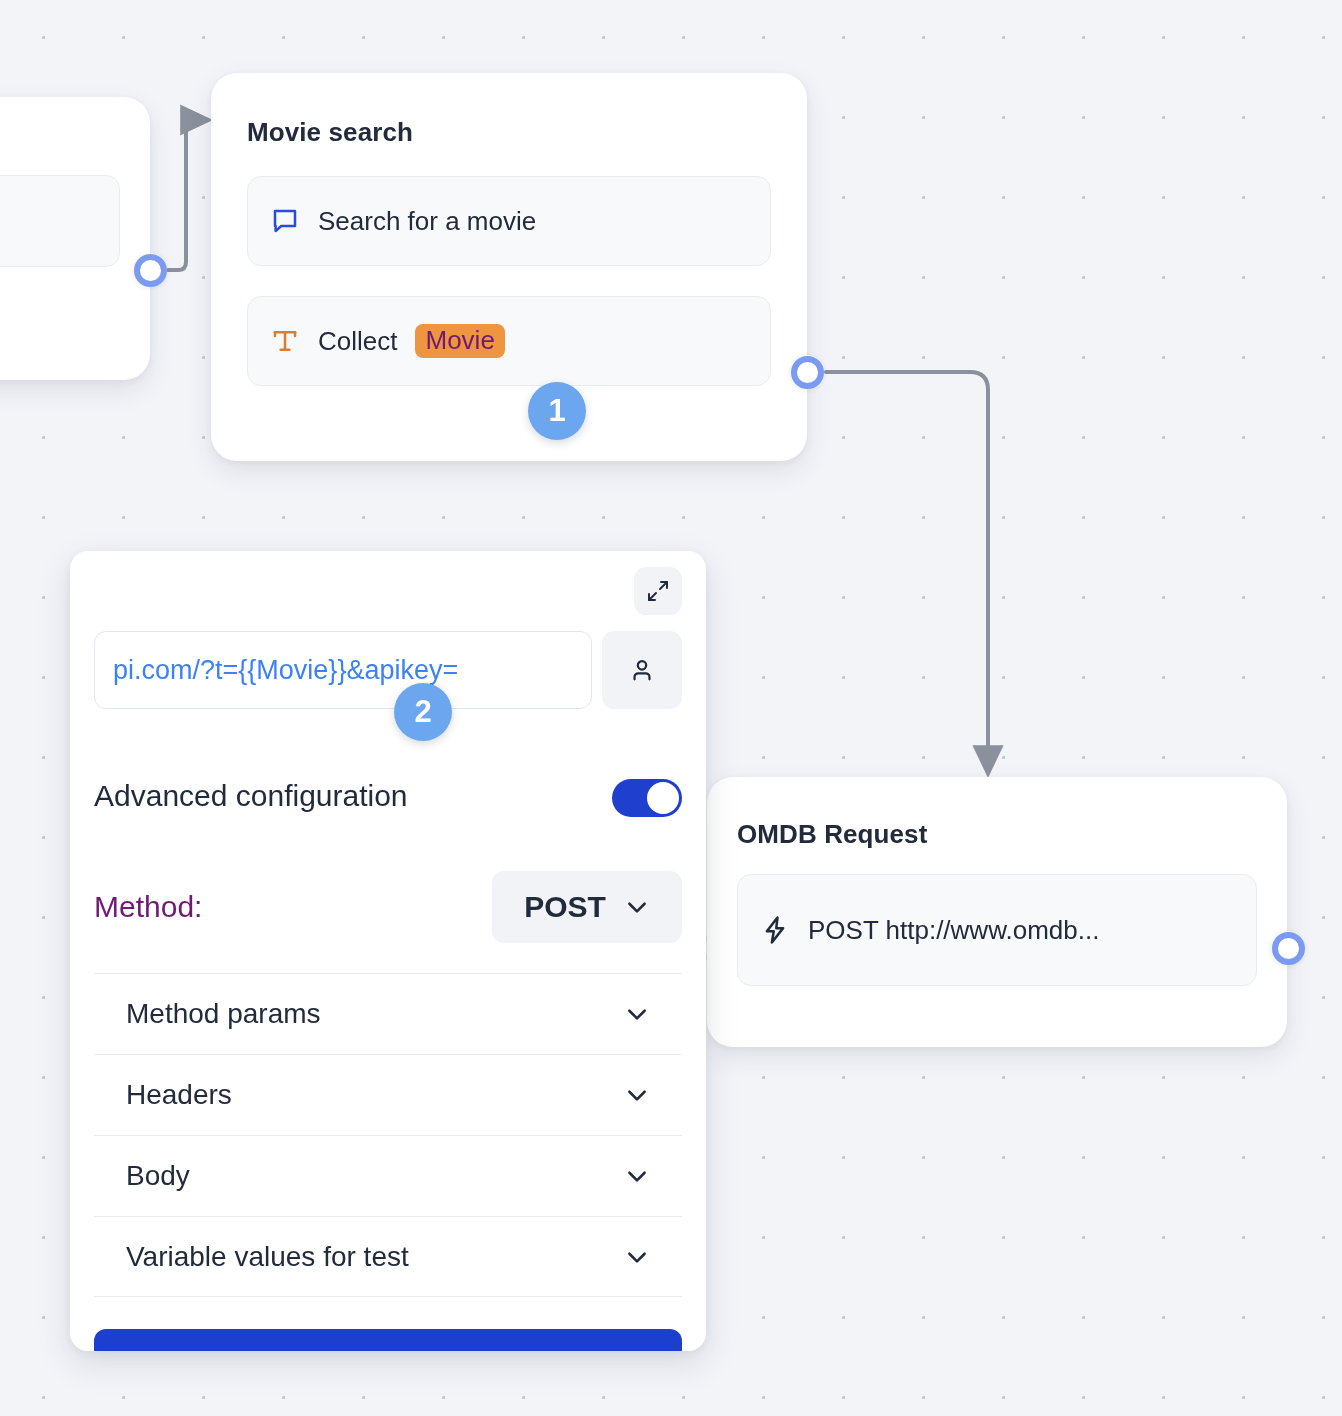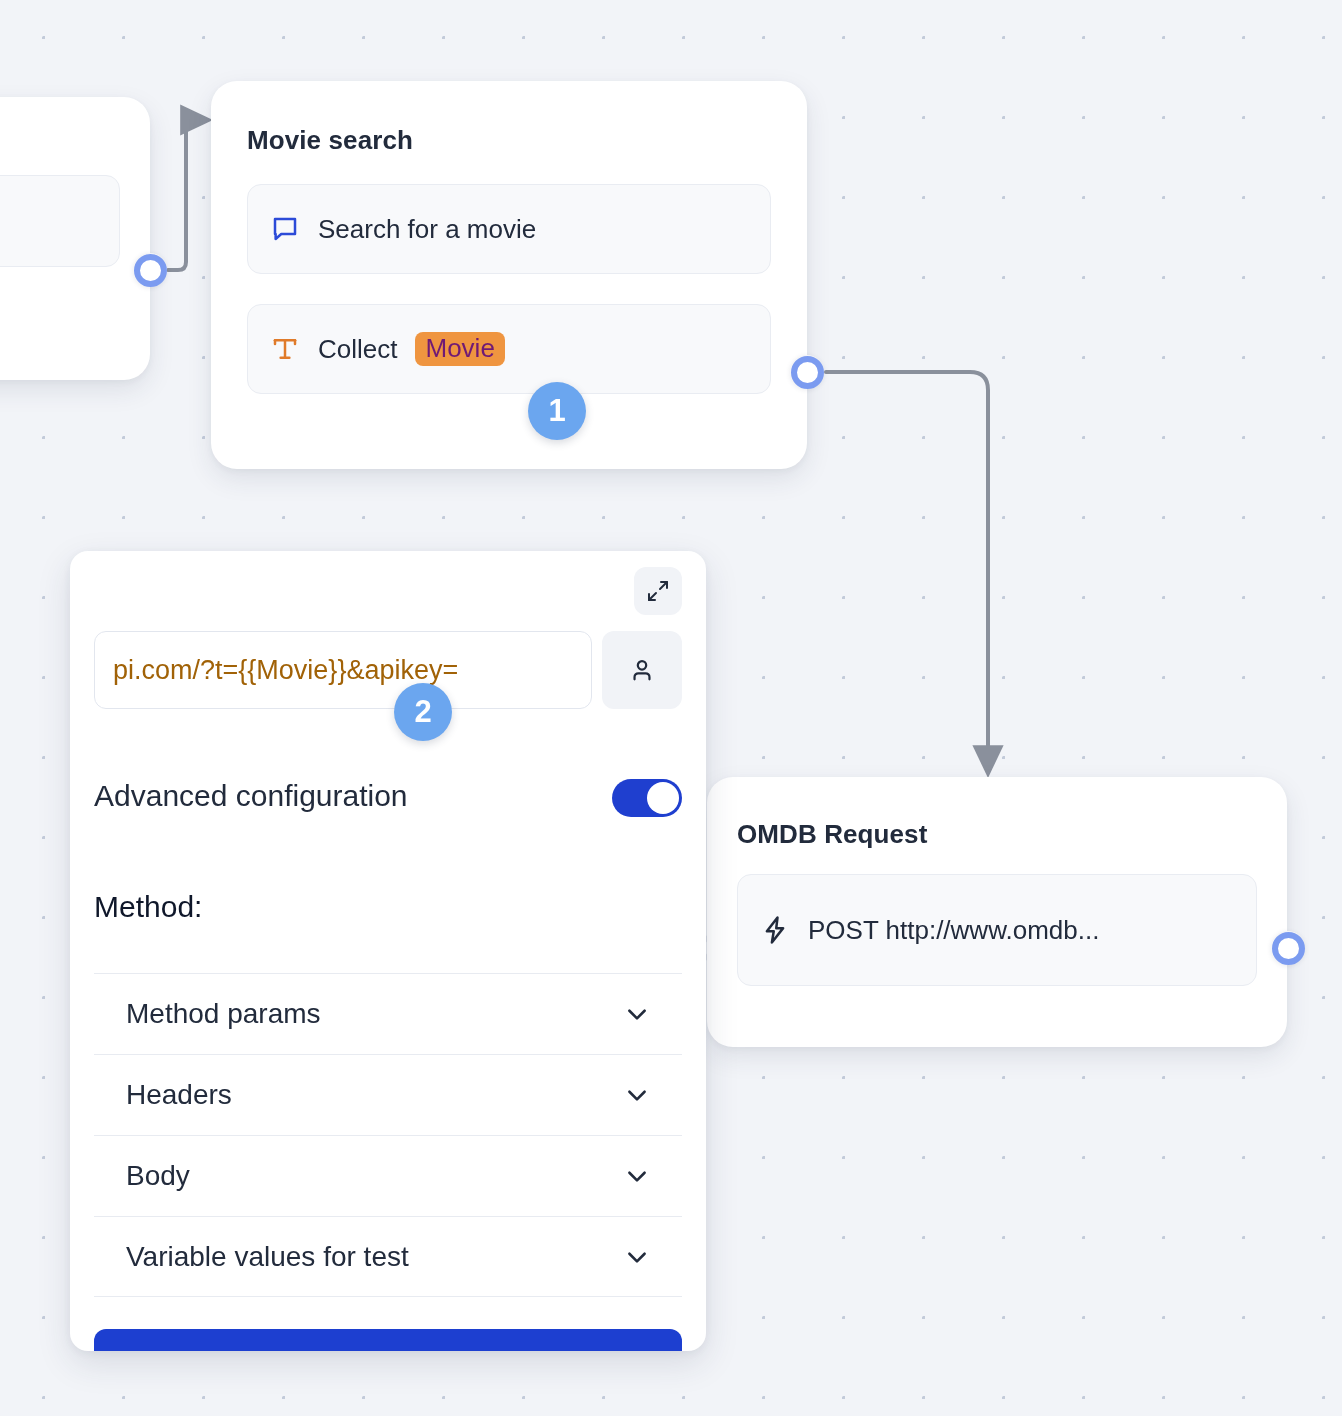--- a/index.html
+++ b/index.html
@@ -69,21 +69,21 @@
     border-radius: 8px;
     padding: 3px 10px 5px;
     font-size: 26px;
     line-height: 1;
     display: inline-block;
   }
 
   
   #node-movie-search {
     left: 211px;
-    top: 81px;
+    top: 73px;
     width: 596px;
     height: 388px;
     padding: 44px 36px;
   }
   #node-movie-search .node-title { margin-bottom: 28px; }
   #node-movie-search .step-row + .step-row { margin-top: 30px; text-align: center; }
 
   
   #node-offscreen {
     left: -180px;
@@ -172,21 +172,21 @@
 
   .url-row { display: flex; gap: 10px; align-items: stretch; }
 
   .url-input {
     flex: 1;
     height: 78px;
     border: 1px solid #e2e6ee;
     border-radius: 12px;
     padding: 0 18px;
     font-size: 27px;
-    color: #a16207;
+    color: #3b82f6;
     background: #ffffff;
     font-family: "Liberation Sans", sans-serif;
     outline: none;
     text-overflow: clip;
   }
 
   .url-side-btn {
     width: 80px;
     height: 78px;
     border-radius: 12px;
@@ -225,21 +225,21 @@
     background: #ffffff;
   }
 
   .method-row {
     display: flex;
     align-items: center;
     justify-content: space-between;
     margin-top: 44px;
     height: 72px;
   }
-  .method-label { font-size: 30px; color: #0f172a; }
+  .method-label { font-size: 30px; color: #701a75; }
 
   .method-select {
     min-width: 190px;
     height: 72px;
     border-radius: 12px;
     background: #f1f3f7;
     display: flex;
     align-items: center;
     justify-content: center;
     gap: 18px;
@@ -394,20 +394,28 @@
 
     <div class="adv-row">
       <span class="adv-label">Advanced configuration</span>
       <div class="toggle">
         <div class="knob"></div>
       </div>
     </div>
 
     <div class="method-row">
       <span class="method-label">Method:</span>
+      <div class="method-select">
+        <span>POST</span>
+        <span style="display:flex;">
+          <svg class="chevron" viewBox="0 0 24 24" fill="none" stroke="#222b3c" stroke-width="2.4" stroke-linecap="round" stroke-linejoin="round">
+            <path d="M5 9 L12 16 L19 9"></path>
+          </svg>
+        </span>
+      </div>
     </div>
 
     <div class="accordion">
       <div class="acc-item">
         <span class="acc-label">Method params</span>
         <span style="display:flex;">
           <svg class="chevron" viewBox="0 0 24 24" fill="none" stroke="#222b3c" stroke-width="2.4" stroke-linecap="round" stroke-linejoin="round">
             <path d="M5 9 L12 16 L19 9"></path>
           </svg>
         </span>

